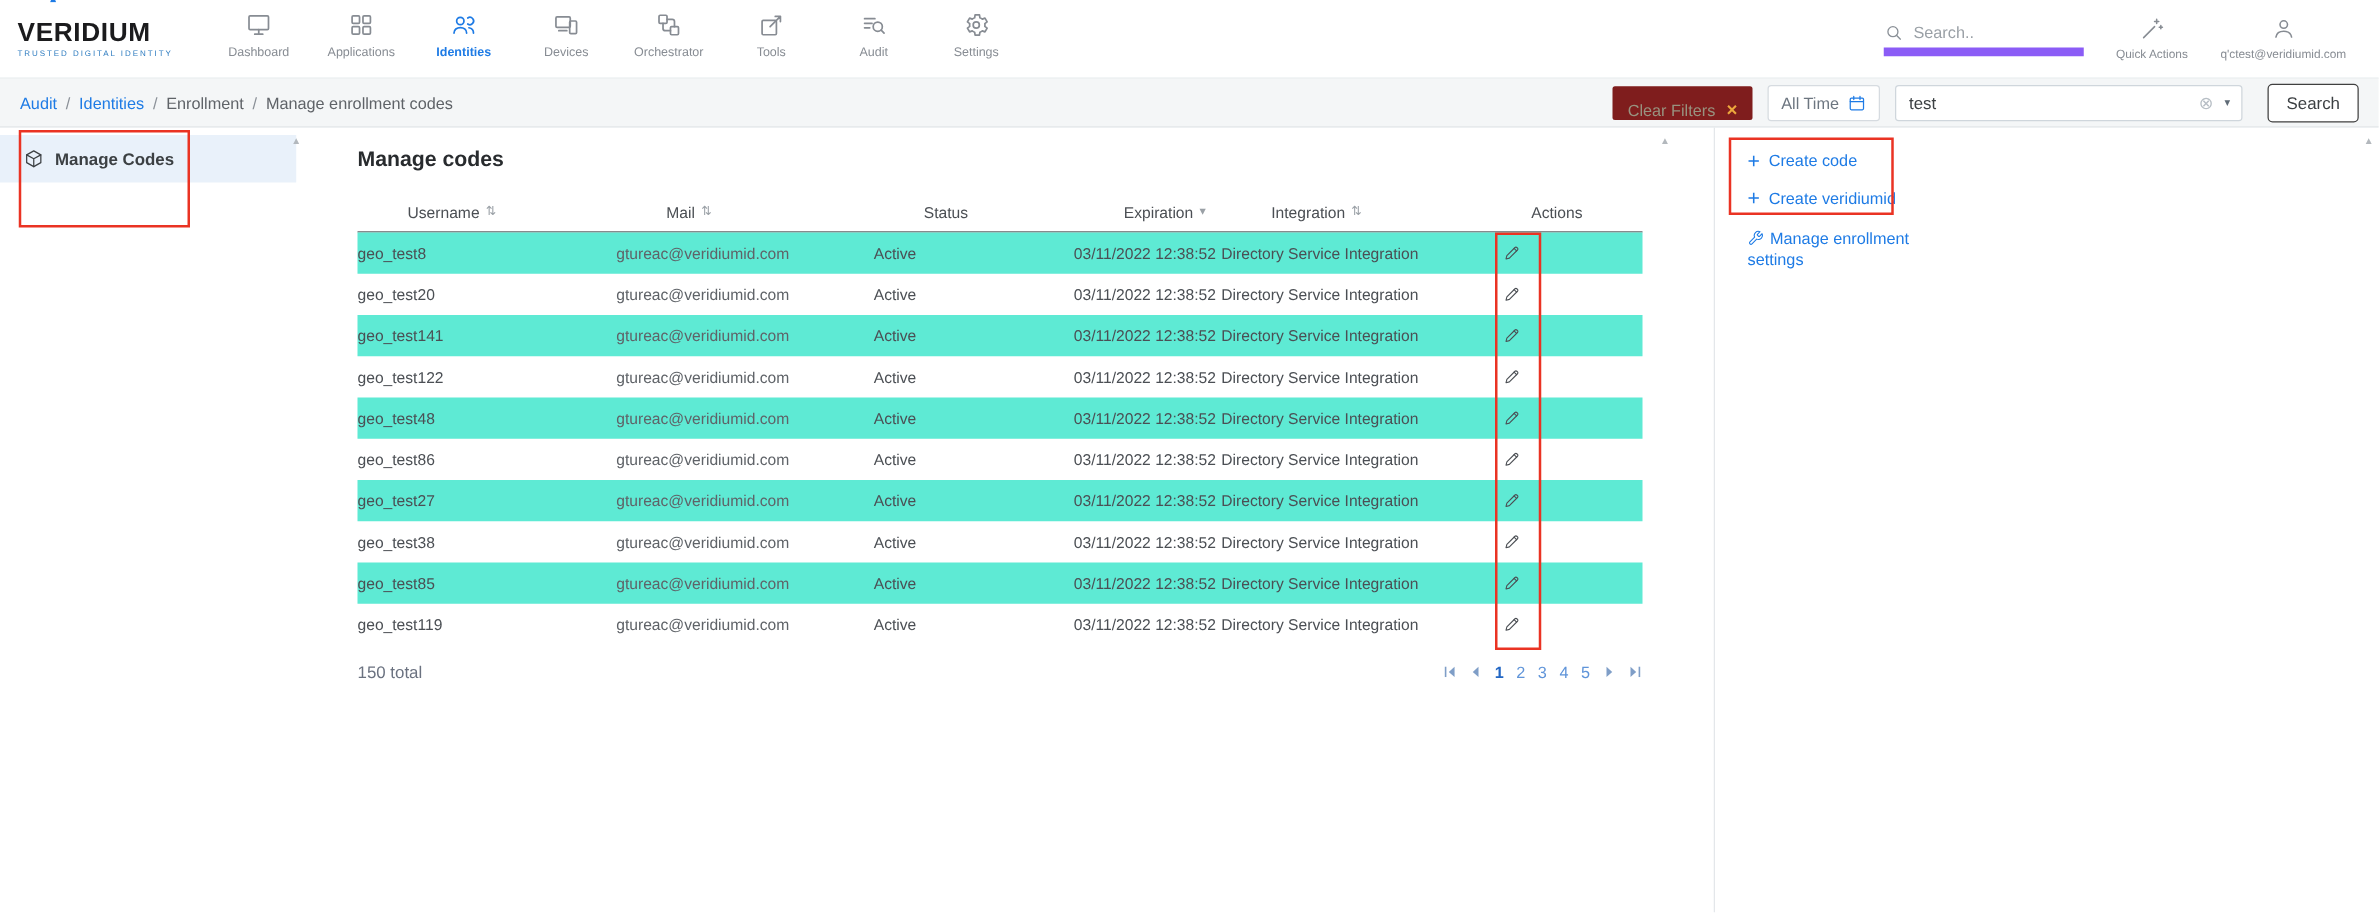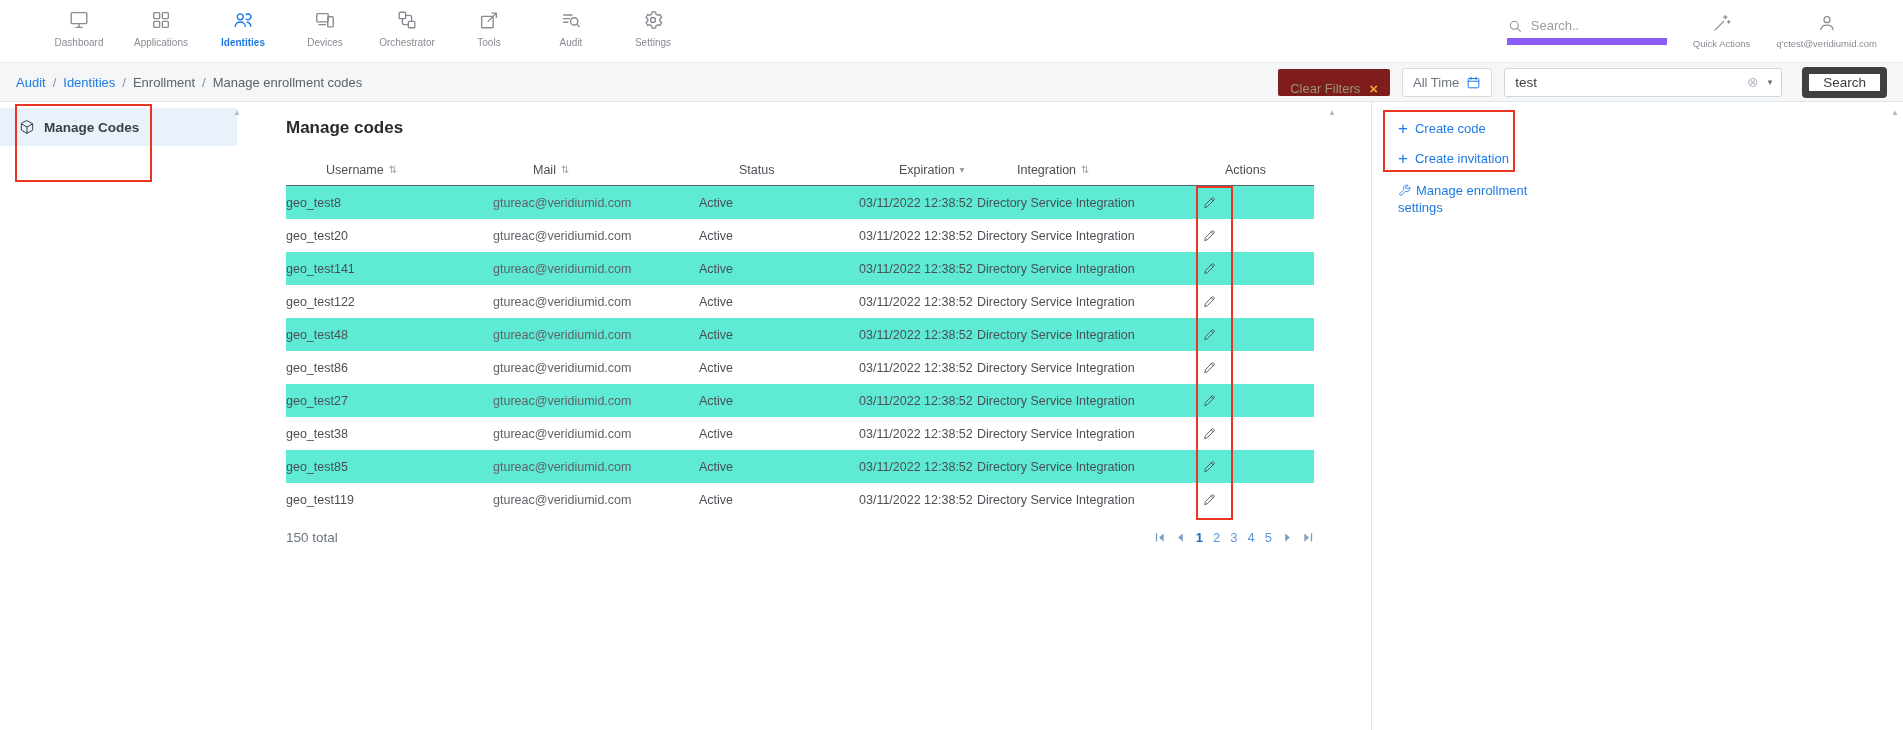--- a/index.html
+++ b/index.html
@@ -35,21 +35,21 @@
 .bc-text { color:#5f6368; }
 .filter-controls { margin-left:auto; display:flex; align-items:center; gap:12px; }
 .chip-clear { display:flex; align-items:flex-end; gap:9px; background:#7f1d1d; border-radius:2px; height:27px; padding:0 12px; font-size:13px; color:#98927f; cursor:pointer; }
 .chip-x { color:#eda83d; font-size:15px; font-weight:bold; line-height:1; }
 .btn-alltime { display:flex; align-items:center; gap:7px; background:#fff; border:1px solid #d6dbe0; border-radius:3px; height:29px; padding:0 10px; font-size:13px; color:#6d7680; cursor:pointer; }
 .btn-alltime svg { width:15px; height:15px; stroke:#1e7be5; fill:none; stroke-width:1.6; stroke-linecap:round; }
 .search-field { display:flex; align-items:center; background:#fff; border:1px solid #cfd6dc; border-radius:3px; height:29px; width:278px; padding:0 9px 0 10px; }
 .search-field input { border:none; outline:none; flex:1; font-size:13.5px; color:#3c4043; font-family:inherit; }
 .sf-clear { color:#b7bec5; font-size:14px; cursor:pointer; margin-right:9px; }
 .sf-caret { color:#5f6b76; font-size:9px; cursor:pointer; }
-.btn-search { background:#fff; border:7px solid #404040; border-radius:4px; height:31px; padding:0 14px; font-size:13.5px; color:#3c4043; cursor:pointer; margin-left:8px; font-family:inherit; }
+.btn-search { background:#fff; border:1px solid #404040; border-radius:4px; height:31px; padding:0 14px; font-size:13.5px; color:#3c4043; cursor:pointer; margin-left:8px; font-family:inherit; }
 
 
 .content { display:flex; height:628px; position:relative; }
 .sidebar { width:237px; padding-top:6px; }
 .side-item { height:38px; display:flex; align-items:center; gap:9px; padding-left:19px; font-size:13.5px; color:#9aa0a6; cursor:pointer; }
 .side-item svg { width:16px; height:16px; stroke:currentColor; fill:none; stroke-width:1.5; stroke-linejoin:round; stroke-linecap:round; flex:none; }
 .side-item.active { background:#e9f1fa; color:#3c4043; font-weight:bold; }
 
 .main-panel { width:1098px; margin-left:9px; padding:16px 30px 0 40px; }
 .main-title { font-size:17px; font-weight:bold; color:#282b2e; }
@@ -78,20 +78,25 @@
 .rp-settings { display:block; width:134px; color:#1e7be5; font-size:13px; cursor:pointer; line-height:1.3; margin-top:16px; }
 .rp-settings svg { width:13px; height:13px; stroke:#1e7be5; fill:none; stroke-width:1.6; stroke-linecap:round; stroke-linejoin:round; vertical-align:-2px; margin-right:5px; }
 
 .annotation { position:absolute; border:2px solid #ea3323; pointer-events:none; z-index:5; }
 .scroll-arrow { position:absolute; font-size:8px; color:#b3b8bd; cursor:pointer; z-index:3; }
 </style>
 </head>
 <body>
 
 <div class="topbar">
+  <div class="logo">
+    <div class="logo-main">VERIDIUM</div>
+    <span class="flame"></span>
+    <div class="logo-sub">TRUSTED DIGITAL IDENTITY</div>
+  </div>
   <nav class="nav-items">
     <div class="nav-item">
       <svg viewBox="0 0 24 24">
           <rect x="3.5" y="4" width="17" height="12" rx="1"></rect>
           <path d="M12 16v4M8.5 20h7"></path>
         </svg>
       <span class="nav-label">Dashboard</span>
     </div>
     <div class="nav-item">
       <svg viewBox="0 0 24 24">
@@ -425,21 +430,21 @@
     </div>
   </div>
 
   <div class="right-panel">
     <div class="rp-link">
       <span class="rp-plus">+</span>
       <span>Create code</span>
     </div>
     <div class="rp-link">
       <span class="rp-plus">+</span>
-      <span>Create invitation</span>
+      <span>Create veridiumid</span>
     </div>
     <div class="rp-settings">
       <svg viewBox="0 0 24 24">
           <path d="M14.7 6.3a1 1 0 000 1.4l1.6 1.6a1 1 0 001.4 0l3.77-3.77a6 6 0 01-7.94 7.94l-6.91 6.91a2.12 2.12 0 01-3-3l6.91-6.91a6 6 0 017.94-7.94l-3.76 3.76z"></path>
         </svg><span>Manage enrollment settings</span>
     </div>
   </div>
 </div>
 
 <span class="scroll-arrow" style="left:233px; top:108px;">▲</span>

